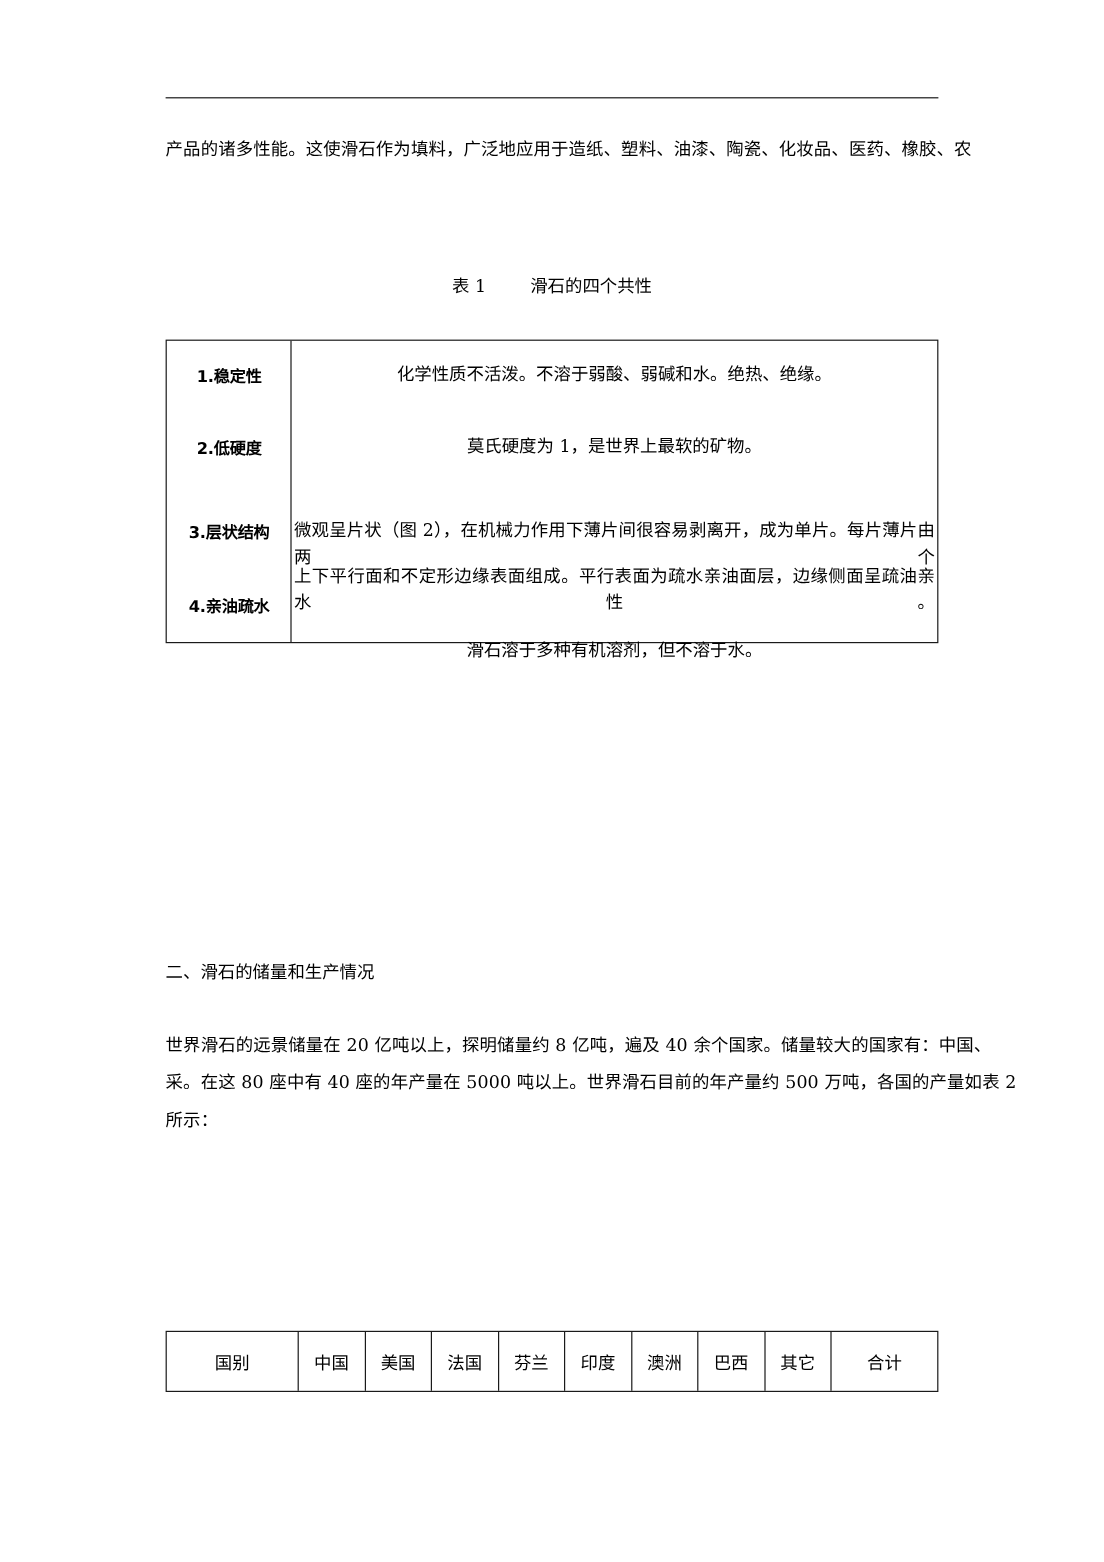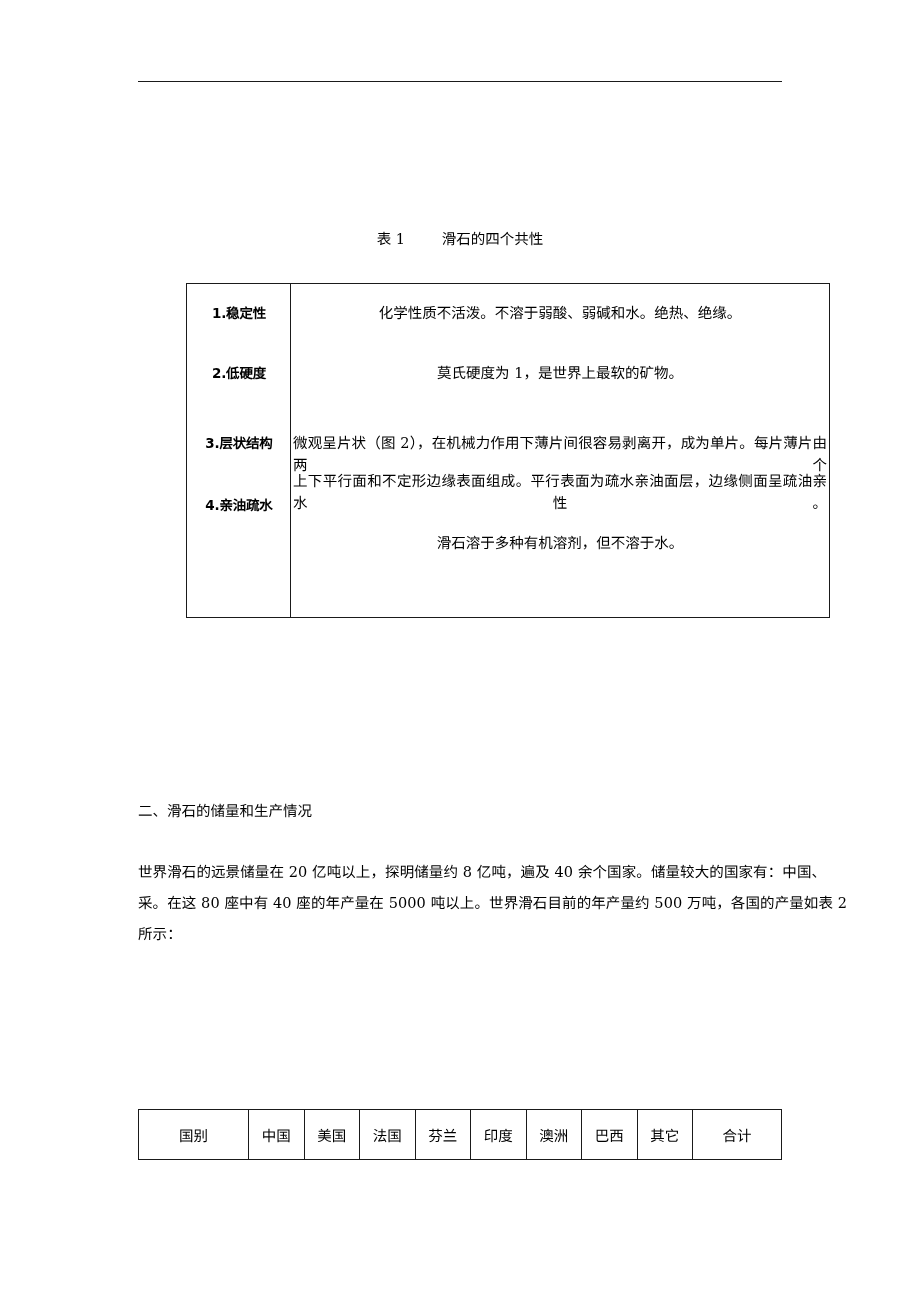--- a/index.html
+++ b/index.html
@@ -62,24 +62,23 @@
   .caption-left {
     left: 138px;
     text-align: left;
   }
   
   .table1 {
     position: absolute;
     left: 138px;
     top: 283px;
     width: 644px;
-    height: 335px;
+    height: 253px;
     border: 1.6px solid #1a1a1a;
     box-sizing: border-box;
-    margin-left: 48px;
   }
   .table1 .col-left {
     position: absolute;
     left: 0;
     top: 0;
     width: 104px;
     height: 100%;
     border-right: 1.6px solid #1a1a1a;
     box-sizing: border-box;
   }
@@ -142,20 +141,21 @@
   .table2 .cell.c-mid   { flex: 1 1 0; }
 </style>
 </head>
 <body>
 
 <div class="page">
 
   <div class="header-rule"></div>
 
   <div class="para" style="top:110px;">
+    <span class="ln">产品的诸多性能。这使滑石作为填料，广泛地应用于造纸、塑料、油漆、陶瓷、化妆品、医药、橡胶、农</span>
   </div>
 
   <div class="caption caption-center" style="top:227px;">表 1        滑石的四个共性</div>
 
   <div class="table1">
     <div class="col-left">
       <div class="prop-label" style="top:18px;">1.稳定性</div>
       <div class="prop-label" style="top:78px;">2.低硬度</div>
       <div class="prop-label" style="top:148px;">3.层状结构</div>
       <div class="prop-label" style="top:210px;">4.亲油疏水</div>

